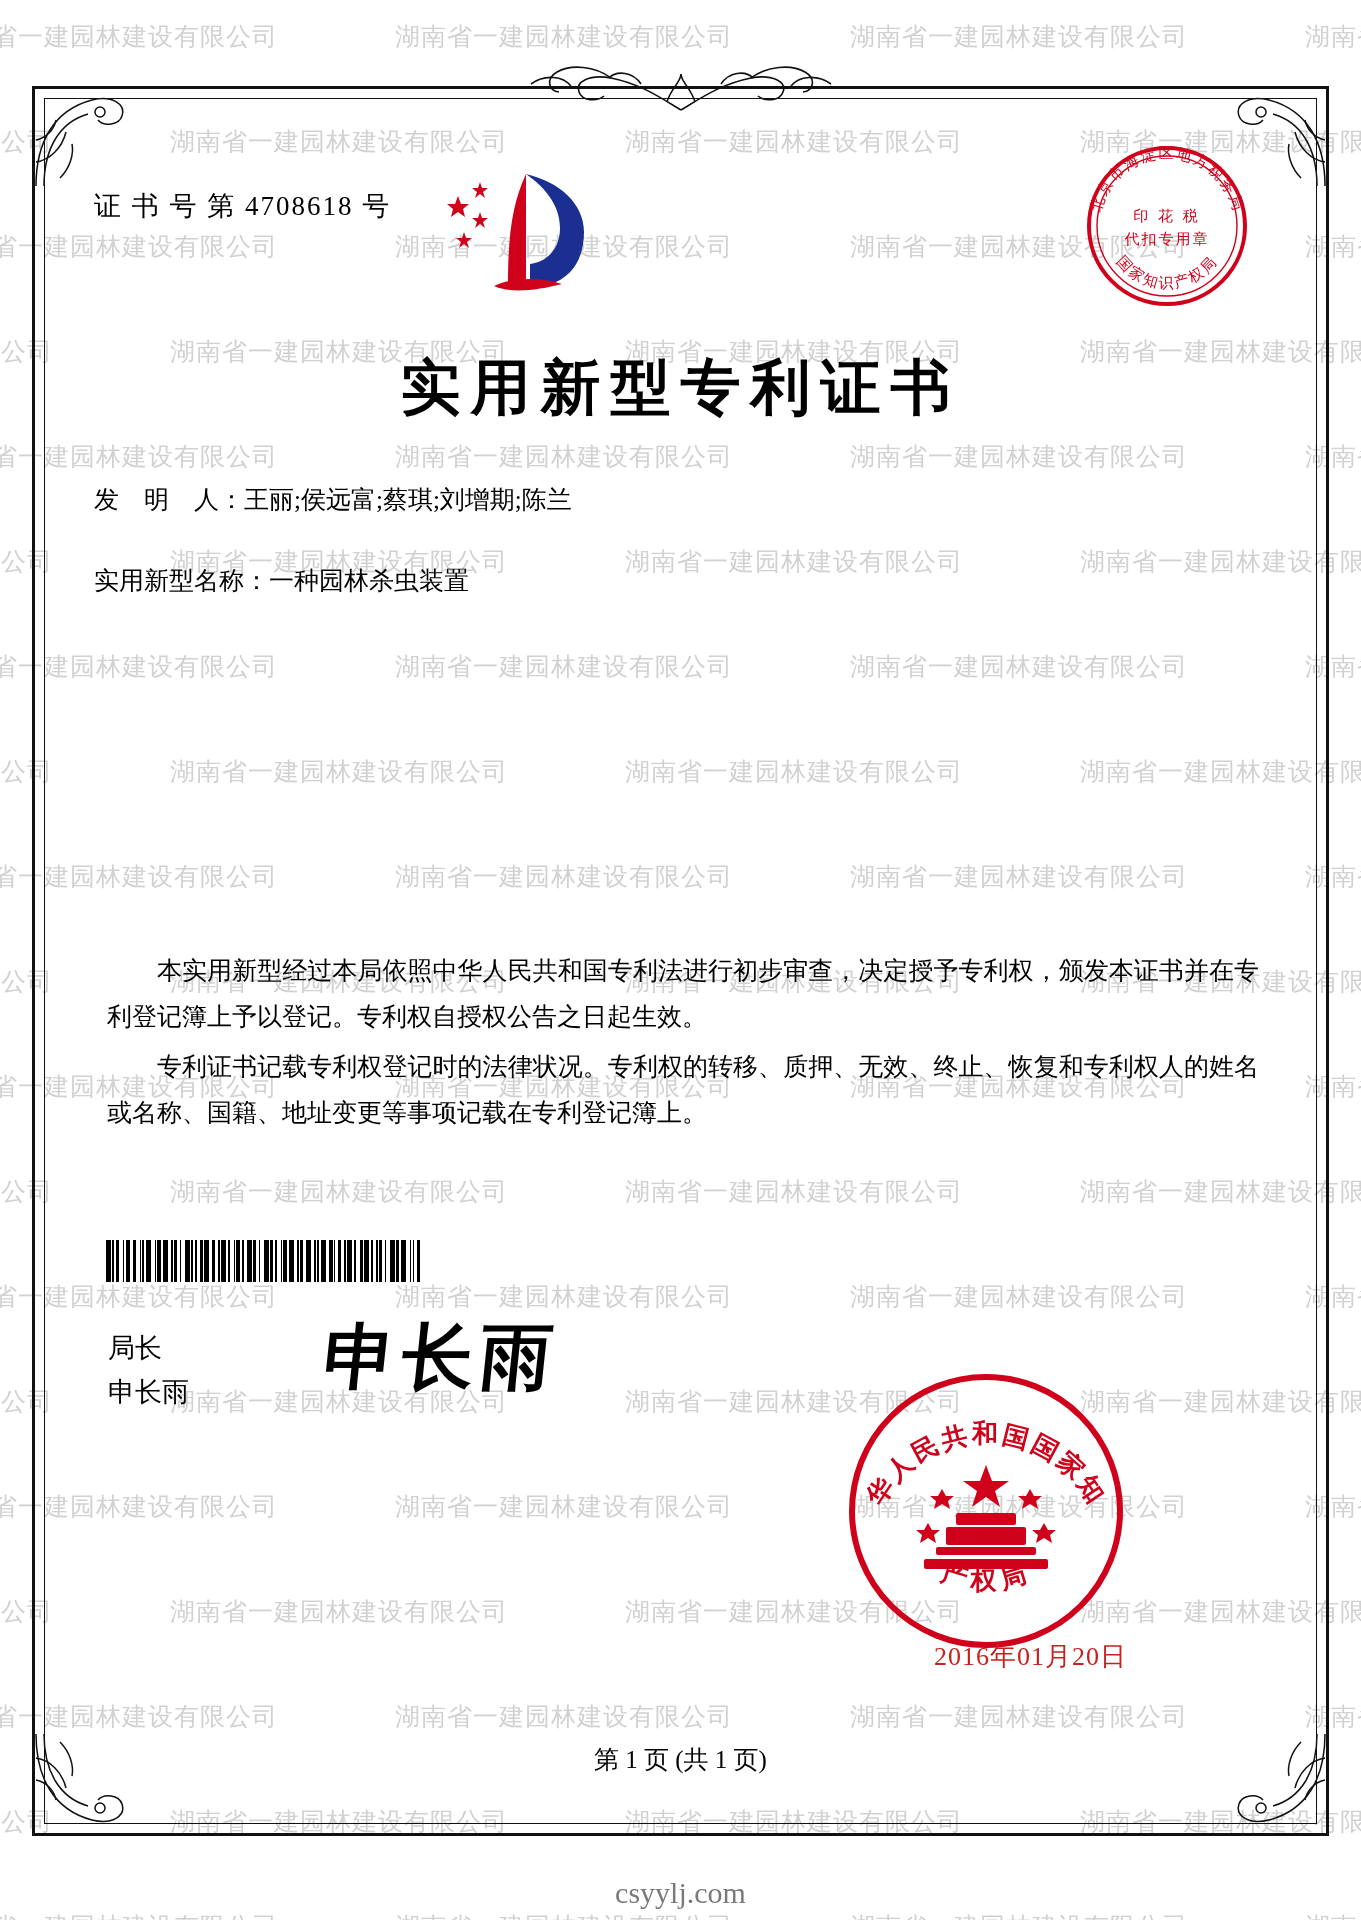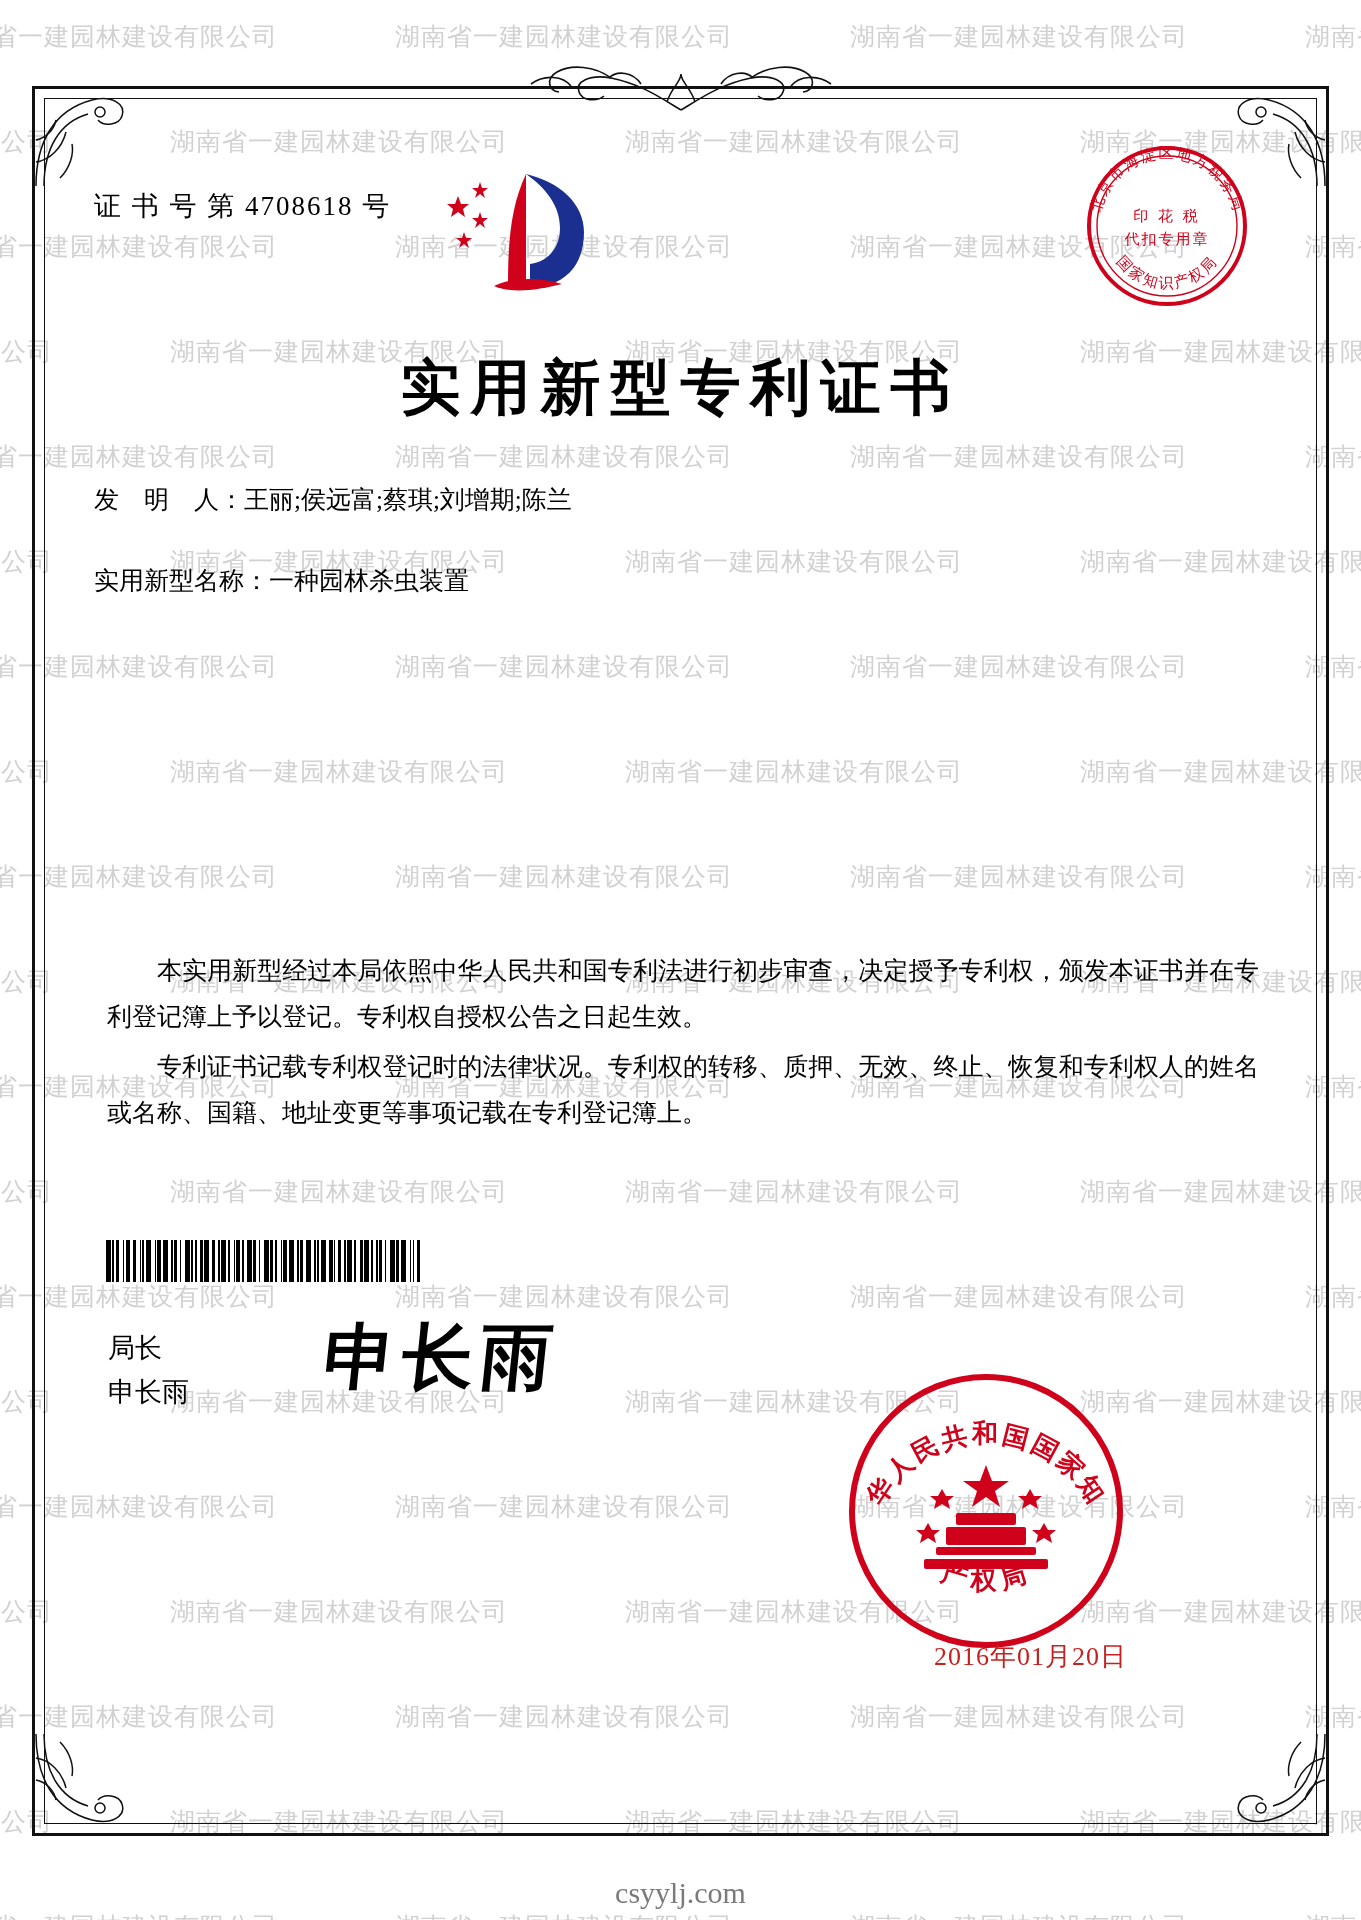--- a/index.html
+++ b/index.html
@@ -508,17 +508,18 @@
         <polygon points="58,4 62,11 70,11 64,16 66,24 58,19 50,24 52,16 46,11 54,11"></polygon>
         <rect x="-62" y="40" width="124" height="10" rx="2"></rect>
         <rect x="-50" y="28" width="100" height="8" rx="2"></rect>
         <rect x="-40" y="8" width="80" height="18" rx="2"></rect>
         <rect x="-30" y="-6" width="60" height="12" rx="2"></rect>
         <rect x="-10" y="12" width="20" height="14"></rect>
       </g>
     </svg>
     <div class="seal-date">2016年01月20日</div>
 
+    <div class="page-num">第 1 页 (共 1 页)</div>
 
   </div>
 </div>
 
 <div class="site-url">csyylj.com</div>
 
 </body></html>

